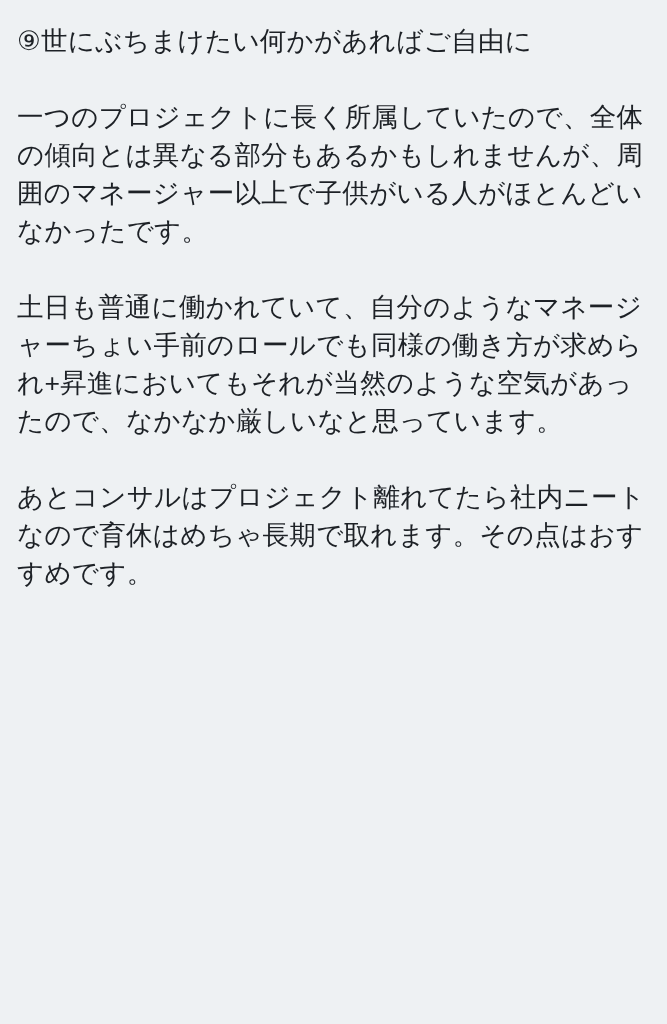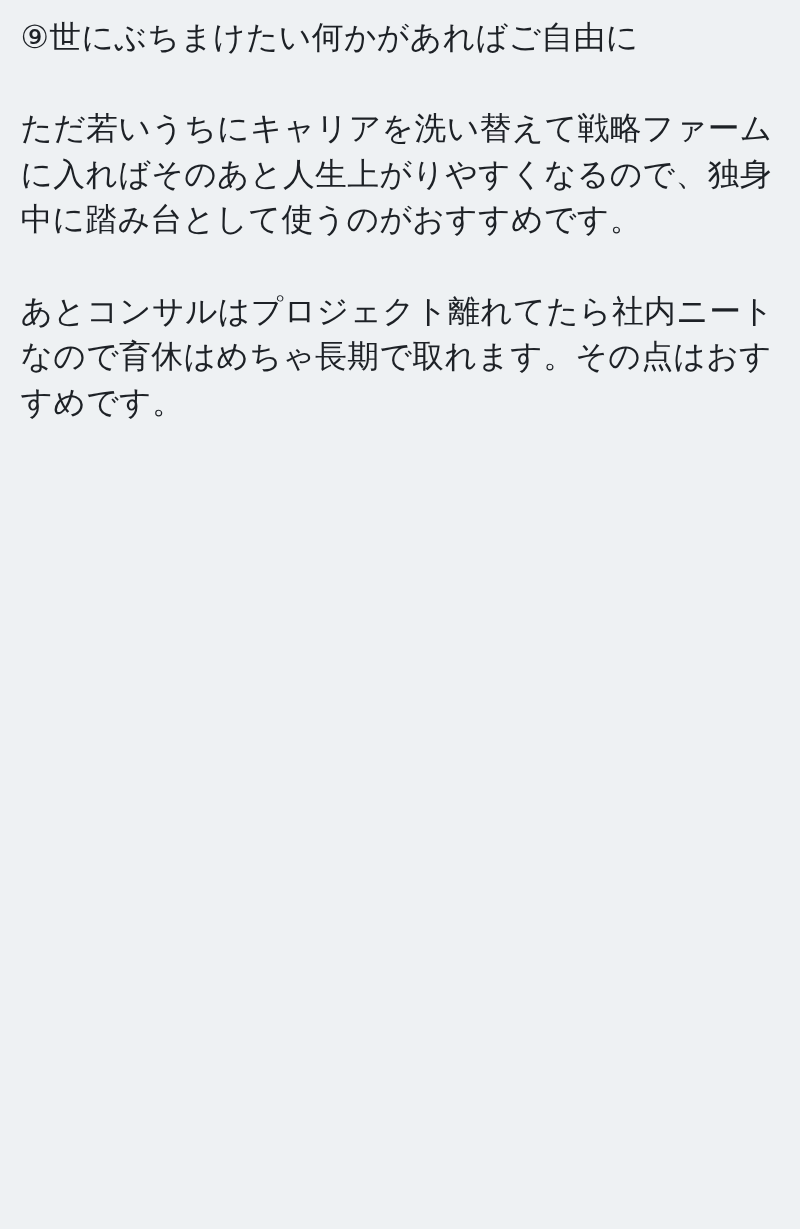--- a/index.html
+++ b/index.html
@@ -9,21 +9,21 @@
   body {
     width: 667px;
     height: 1024px;
     overflow: hidden;
     font-family: "Liberation Sans", "DejaVu Sans", sans-serif;
   }
   .post-content {
     box-sizing: border-box;
     width: 667px;
     height: 1024px;
-    padding: 12px 16px 0 17px;
+    padding: 22px 16px 0 17px;
     font-size: 26.5px;
     line-height: 38px;
     letter-spacing: 0.3px;
     word-break: break-word;
     overflow-wrap: anywhere;
   }
   .post-content p {
     margin: 0 0 38px 0;
     font-weight: 400;
   }
@@ -31,19 +31,20 @@
     margin-bottom: 0;
   }
 </style>
 </head>
 <body style="background: rgb(238, 241, 243); color: rgb(29, 33, 38);">
 
 <main class="post-content">
   <p>⑨世にぶちまけたい何かがあればご自由に</p>
 
 
+  <p>一つのプロジェクトに長く所属していたので、全体の傾向とは異なる部分もあるかもしれませんが、周囲のマネージャー以上で子供がいる人がほとんどいなかったです。</p>
+
+  <p>土日も普通に働かれていて、自分のようなマネージャーちょい手前のロールでも同様の働き方が求められ+昇進においてもそれが当然のような空気があったので、なかなか厳しいなと思っています。</p>
 
 
-
-  <p>ただ若いうちにキャリアを洗い替えて戦略ファームに入ればそのあと人生上がりやすくなるので、独身中に踏み台として使うのがおすすめです。</p>
 
   <p>あとコンサルはプロジェクト離れてたら社内ニートなので育休はめちゃ長期で取れます。その点はおすすめです。</p>
 </main>
 
 </body></html>

